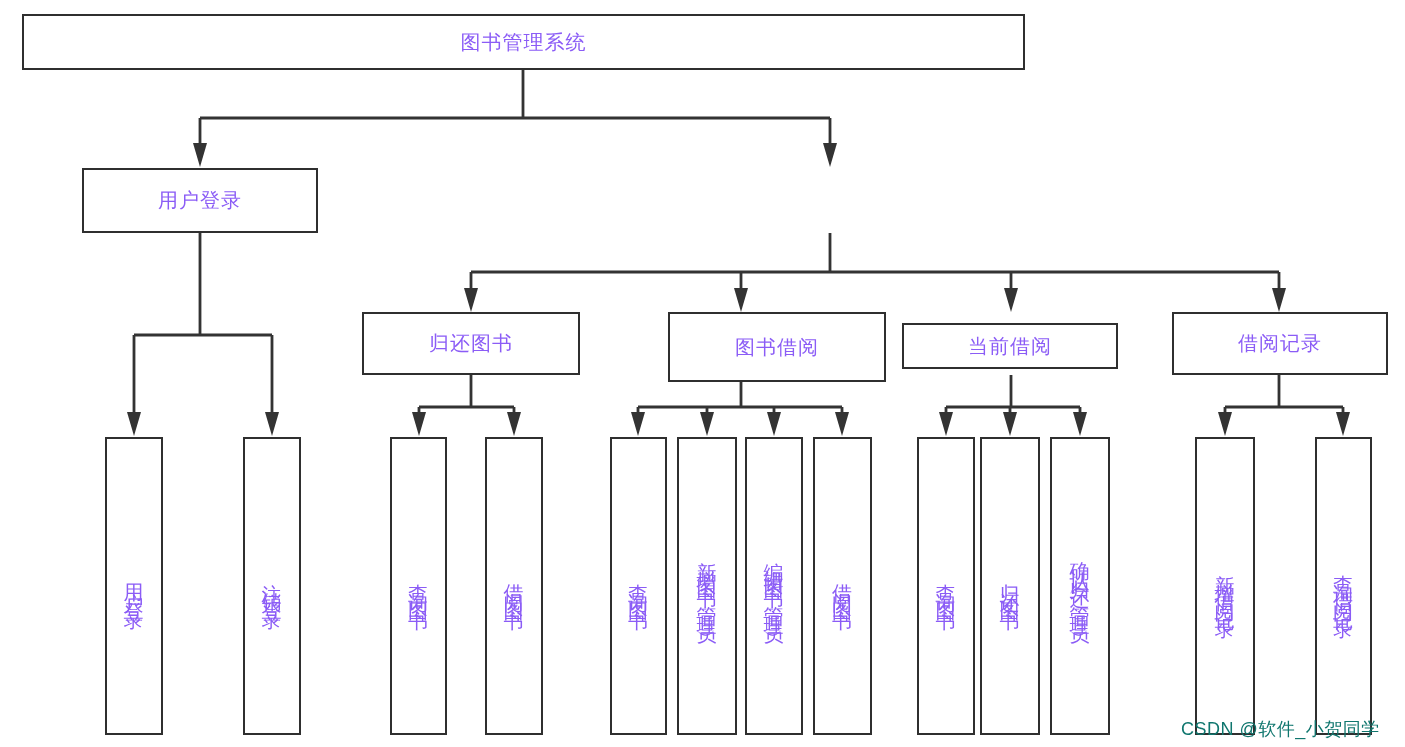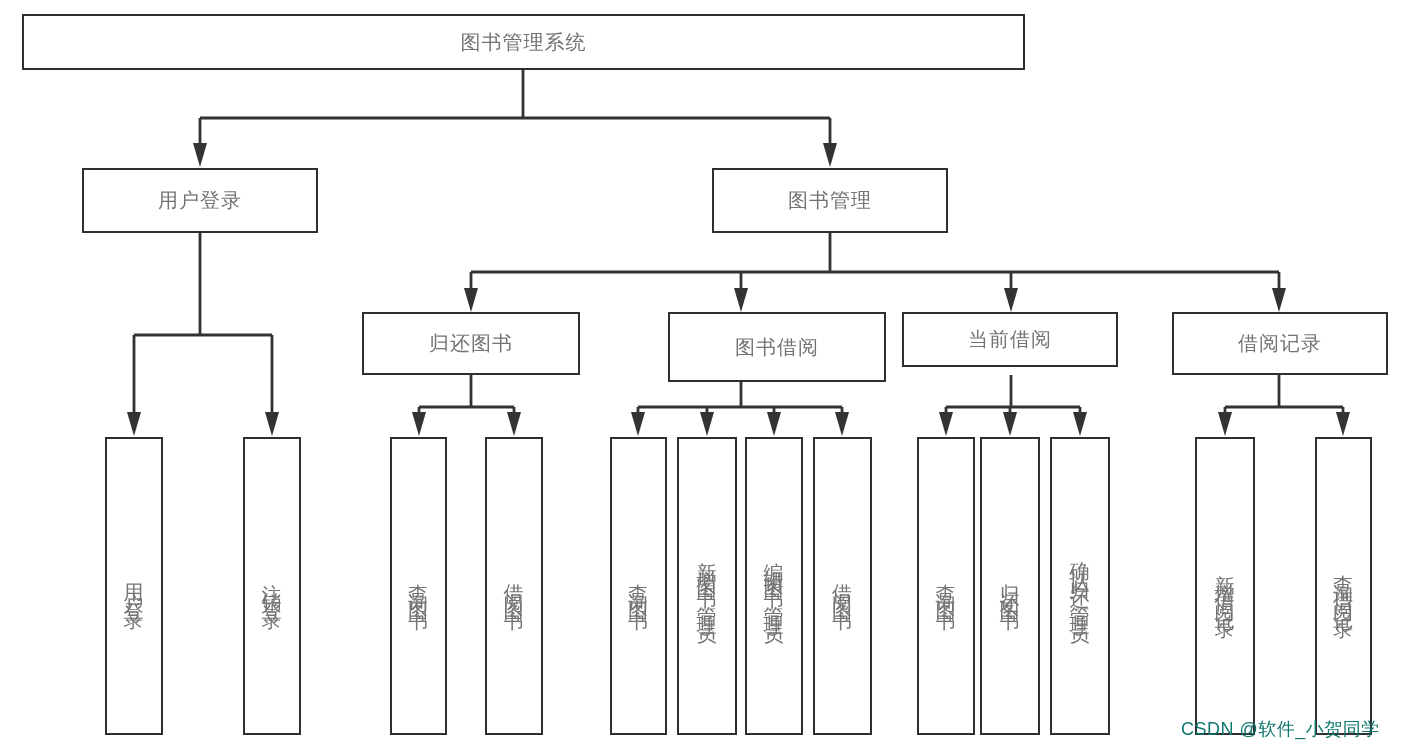--- a/index.html
+++ b/index.html
@@ -12,21 +12,21 @@
   }
   #connectors{
     position:absolute;left:0;top:0;width:1405px;height:747px;
     pointer-events:none;
   }
   .box{
     position:absolute;
     box-sizing:border-box;
     background:#ffffff;
     border:2.5px solid #2f2f2f;
-    color:#737373;
+    color:#8b5cf6;
     display:flex;
     align-items:center;
     justify-content:center;
     z-index:2;
   }
   .hbox{
     font-size:20px;
     letter-spacing:1px;
     white-space:nowrap;
   }
@@ -103,25 +103,24 @@
     <g>
       <path class="cline" d="M1279,375 V407 M1225,407 H1343 M1225,407 V418 M1343,407 V418"></path>
       <polygon class="ahead" points="1218,412 1232,412 1225,436"></polygon>
       <polygon class="ahead" points="1336,412 1350,412 1343,436"></polygon>
     </g>
   </svg>
 
   <div class="box hbox" style="left:22px;top:14px;width:1003px;height:56px">图书管理系统</div>
 
   <div class="box hbox" style="left:82px;top:168px;width:236px;height:65px">用户登录</div>
-  <div class="box hbox" style="left:712px;top:168px;width:236px;height:65px">图书管理</div>
 
   <div class="box hbox" style="left:362px;top:312px;width:218px;height:63px">归还图书</div>
   <div class="box hbox" style="left:668px;top:312px;width:218px;height:70px">图书借阅</div>
-  <div class="box hbox" style="left:902px;top:312px;width:216px;height:55px">当前借阅</div>
+  <div class="box hbox" style="left:902px;top:323px;width:216px;height:46px">当前借阅</div>
   <div class="box hbox" style="left:1172px;top:312px;width:216px;height:63px">借阅记录</div>
 
   <div class="box vbox" style="left:105px;width:58px">用户登录</div>
   <div class="box vbox" style="left:243px;width:58px">注销登录</div>
 
   <div class="box vbox" style="left:390px;width:57px">查询图书</div>
   <div class="box vbox" style="left:485px;width:58px">借阅图书</div>
 
   <div class="box vbox" style="left:610px;width:57px">查询图书</div>
   <div class="box vbox" style="left:677px;width:60px">新增图书（管理员）</div>

